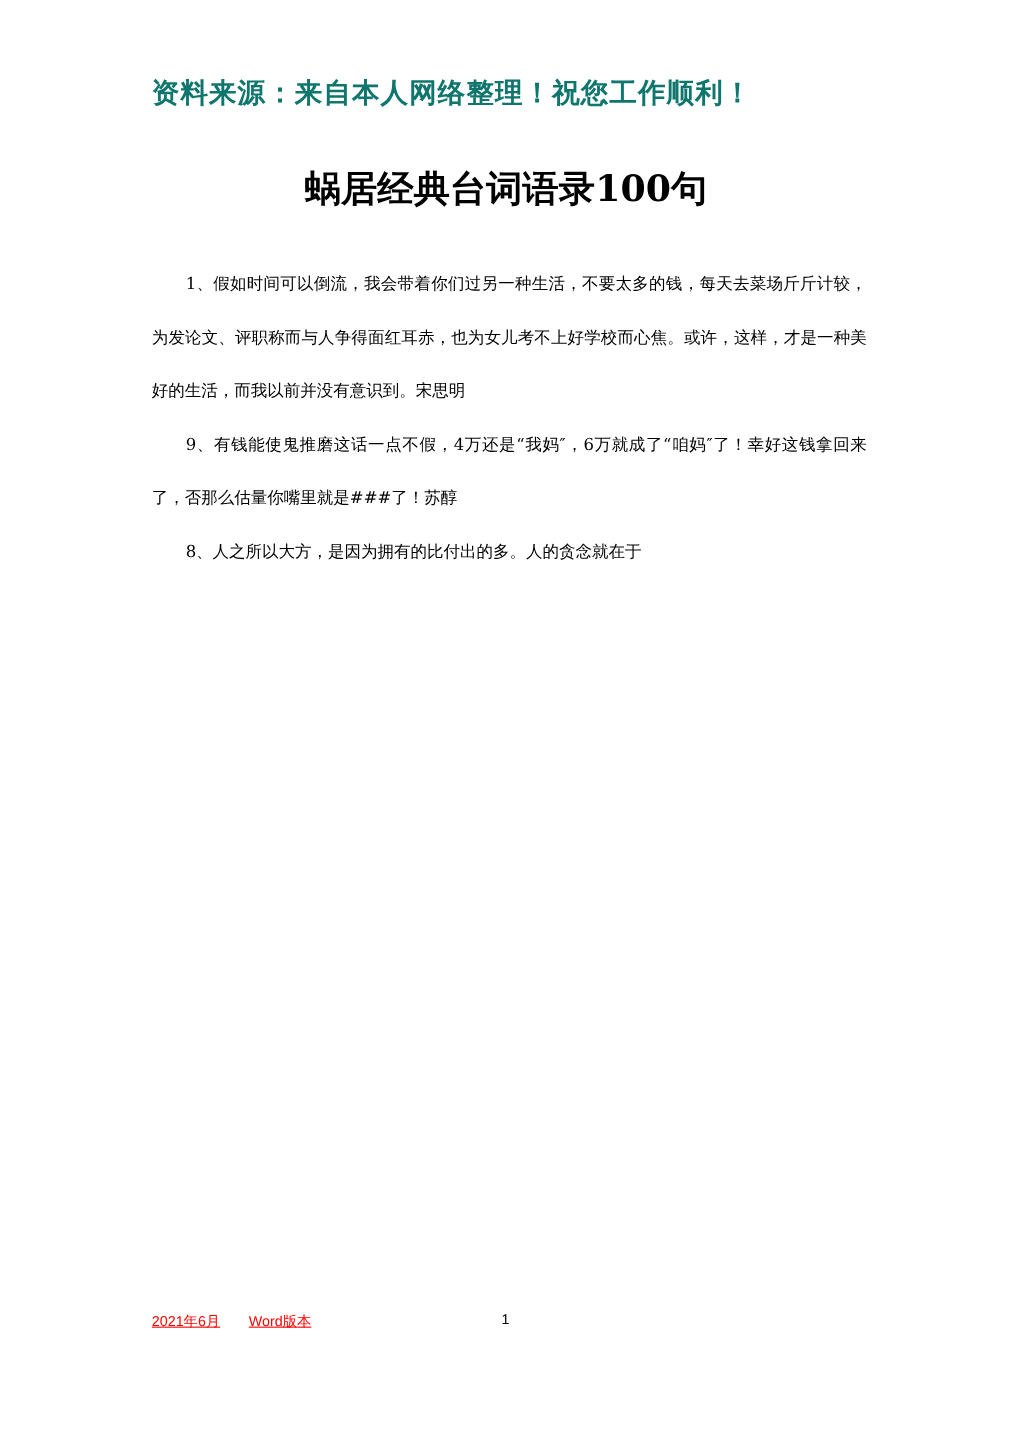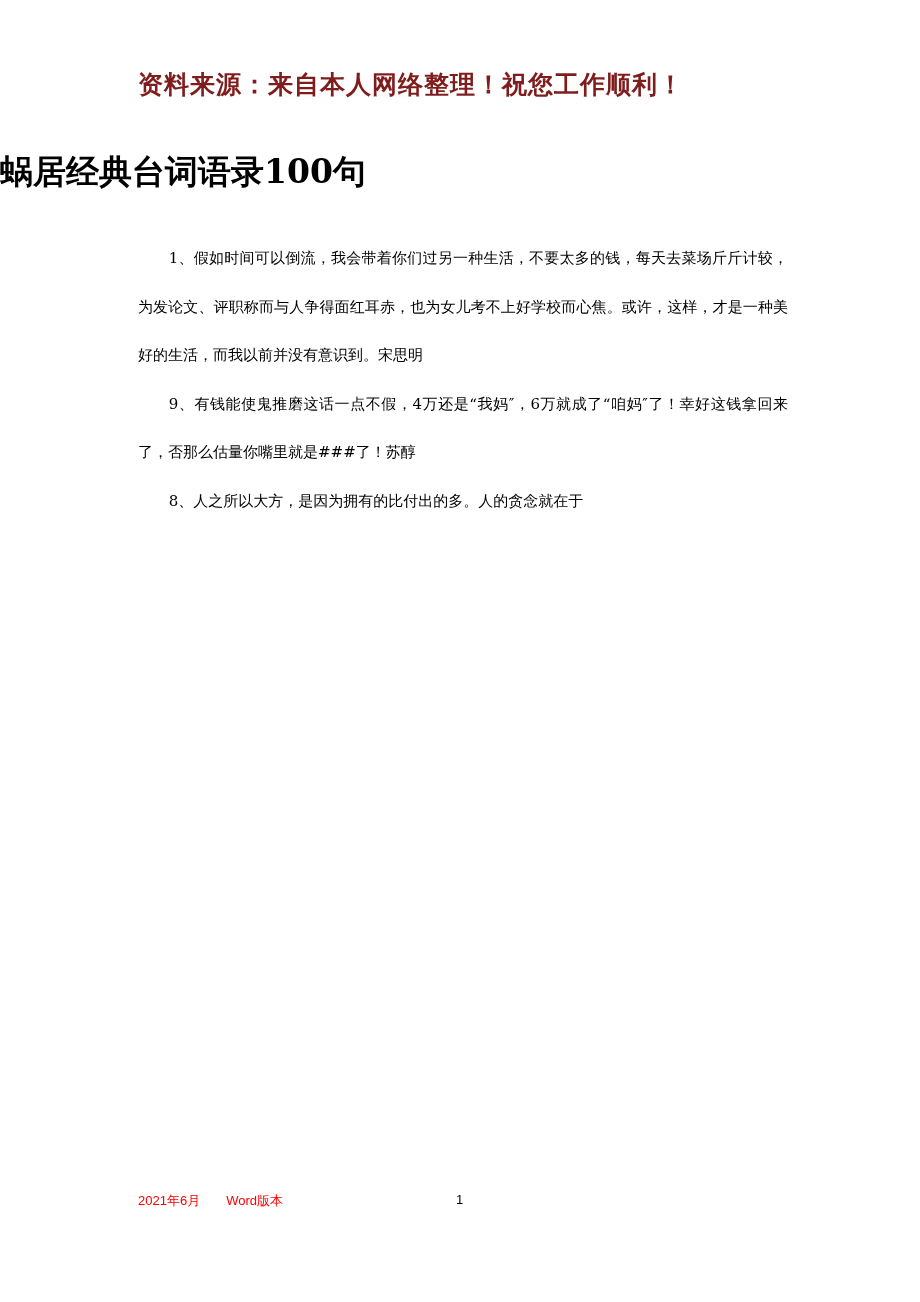--- a/index.html
+++ b/index.html
@@ -23,29 +23,29 @@
       background: #fff;
     }
     .source-banner {
       position: absolute;
       left: 138px;
       top: 68px;
       font-family: "DejaVu Sans", "Liberation Sans", sans-serif;
       font-weight: bold;
       font-size: 25px;
       letter-spacing: 1px;
-      color: #7f1d1d;
+      color: #0f766e;
       white-space: nowrap;
     }
     .doc-title {
       position: absolute;
       left: 0;
       width: 920px;
       top: 150px;
-      text-align: left;
+      text-align: center;
       font-family: "DejaVu Serif", "Liberation Serif", serif;
       font-weight: bold;
       font-size: 33px;
       white-space: nowrap;
     }
     .body-text {
       position: absolute;
       left: 138px;
       top: 234px;
       width: 650px;
@@ -59,20 +59,21 @@
       text-indent: 2.05em;
     }
     .footer {
       position: absolute;
       top: 1192px;
       left: 138px;
       font-family: "Liberation Sans", "DejaVu Sans", sans-serif;
       font-size: 13px;
       color: #ff0000;
       white-space: nowrap;
+      text-decoration: underline;
     }
     .footer .gap { display: inline-block; width: 26px; }
     .page-number {
       position: absolute;
       top: 1192px;
       left: 456px;
       font-family: "Liberation Sans", "DejaVu Sans", sans-serif;
       font-size: 13px;
       color: #000;
     }

